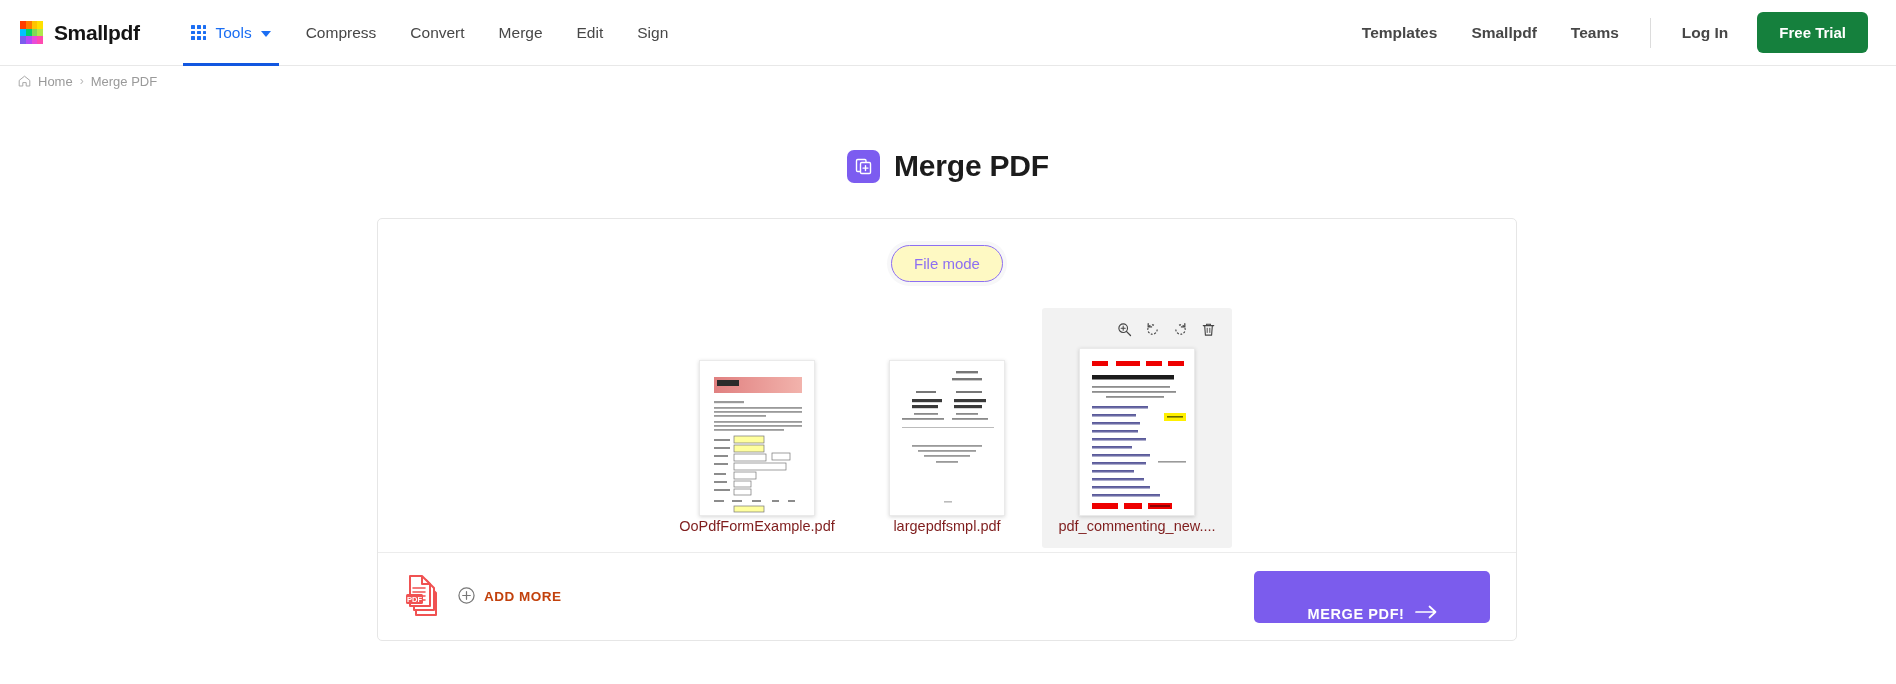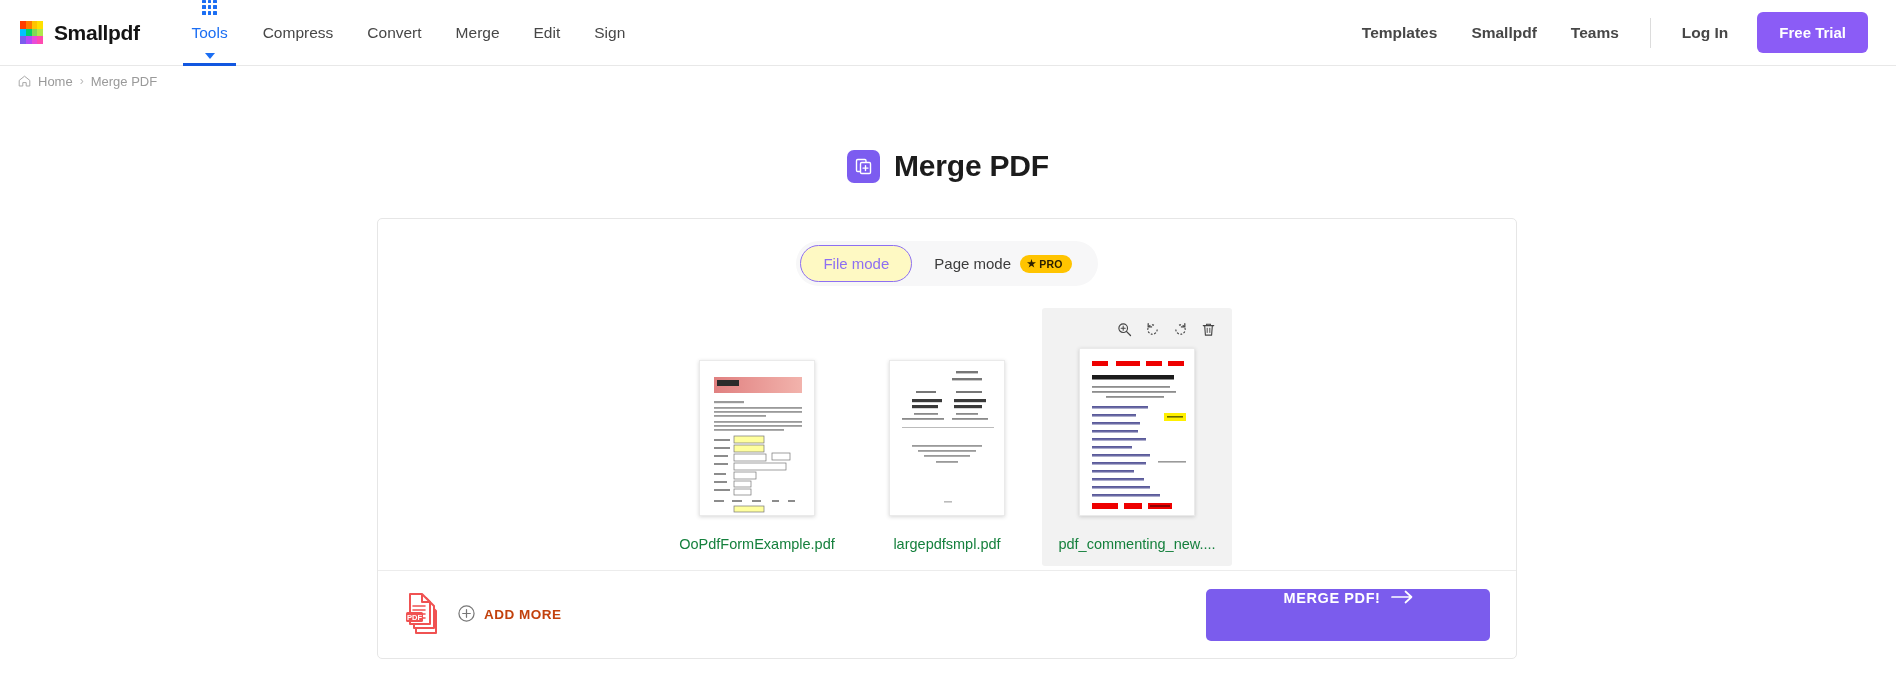--- a/index.html
+++ b/index.html
@@ -36,21 +36,20 @@
     font-size: 21px; font-weight: bold; color: #141414;
     letter-spacing: -0.4px;
   }
 
   .tools-item {
     position: relative;
     height: 66px;
     display: flex; align-items: center; gap: 9px;
     padding: 0 18px;
     cursor: pointer;
-    flex-direction: column;
   }
   .tools-item .underline {
     position: absolute; left: 10px; right: 10px; bottom: 0;
     height: 3px; background: #1257e0;
   }
   .grid9 {
     width: 15px; height: 15px;
     display: grid;
     grid-template-columns: repeat(3, 1fr);
     grid-template-rows: repeat(3, 1fr);
@@ -79,21 +78,21 @@
   .nav-right a {
     font-size: 15.5px; color: #474747; text-decoration: none;
     padding: 0 17px;
     font-weight: bold;
   }
   .nav-sep {
     width: 1px; height: 30px; background: #dcdcdc;
     margin: 0 14px;
   }
   .btn-trial {
-    background: #8b5cf6; color: #fff;
+    background: #15803d; color: #fff;
     font-size: 15px; font-weight: bold;
     border: none; border-radius: 6px;
     padding: 12px 22px;
     margin-left: 12px;
     cursor: pointer;
   }
 
   
   .breadcrumb {
     height: 30px;
@@ -197,22 +196,22 @@
   .page-card {
     width: 116px; height: 156px;
     background: #ffffff;
     border: 1px solid #eaeaea;
     box-shadow: 0 1px 4px rgba(0,0,0,0.16);
     overflow: hidden;
     position: relative;
   }
   .page-card.tall { height: 168px; }
   .fname {
-    margin-top: 20px;
-    font-size: 14.5px; color: #15803d;
+    margin-top: 2px;
+    font-size: 14.5px; color: #7f1d1d;
     max-width: 180px;
     text-align: center;
     white-space: nowrap; overflow: hidden;
   }
 
   
   .card-footer {
     border-top: 1px solid #ececec;
     height: 88px;
     display: flex; align-items: center;
@@ -224,24 +223,24 @@
   }
   .addmore-label {
     display: flex; align-items: center; gap: 9px;
     font-size: 13.5px; font-weight: bold; color: #c2410c;
     letter-spacing: 0.5px;
   }
   .btn-merge {
     margin-left: auto;
     background: #7b5ced; color: #fff;
     border: none; border-radius: 5px;
-    height: 52px; width: 284px;
+    height: 52px; width: 236px;
     font-size: 14.5px; font-weight: bold;
     letter-spacing: 0.6px;
-    display: flex; align-items: flex-start; justify-content: center; gap: 10px;
+    display: flex; align-items: flex-end; justify-content: center; gap: 10px;
     cursor: pointer;
   }
 </style>
 </head>
 <body>
 
 <div class="header">
 
   <div class="logo-wrap">
     <div class="logo-grid">
@@ -321,27 +320,20 @@
   <div class="subtitle">The easiest way to combine PDF Files</div>
 </div>
 
 <div class="card">
   <div class="card-body">
 
     <div class="mode-toggle-wrap">
       <div class="mode-toggle">
         <div class="mode-pill active">
           <span>File mode</span>
-        </div>
-        <div class="mode-pill">
-          <span>Page mode</span>
-          <span class="pro-badge">
-            <span class="star">★</span>
-            <span>PRO</span>
-          </span>
         </div>
       </div>
     </div>
 
     <div class="thumbs">
 
       <div class="thumb-cell">
         <div class="thumb-toolbar hidden"></div>
         <div class="page-card">
           <svg width="116" height="156" viewBox="0 0 116 156">

